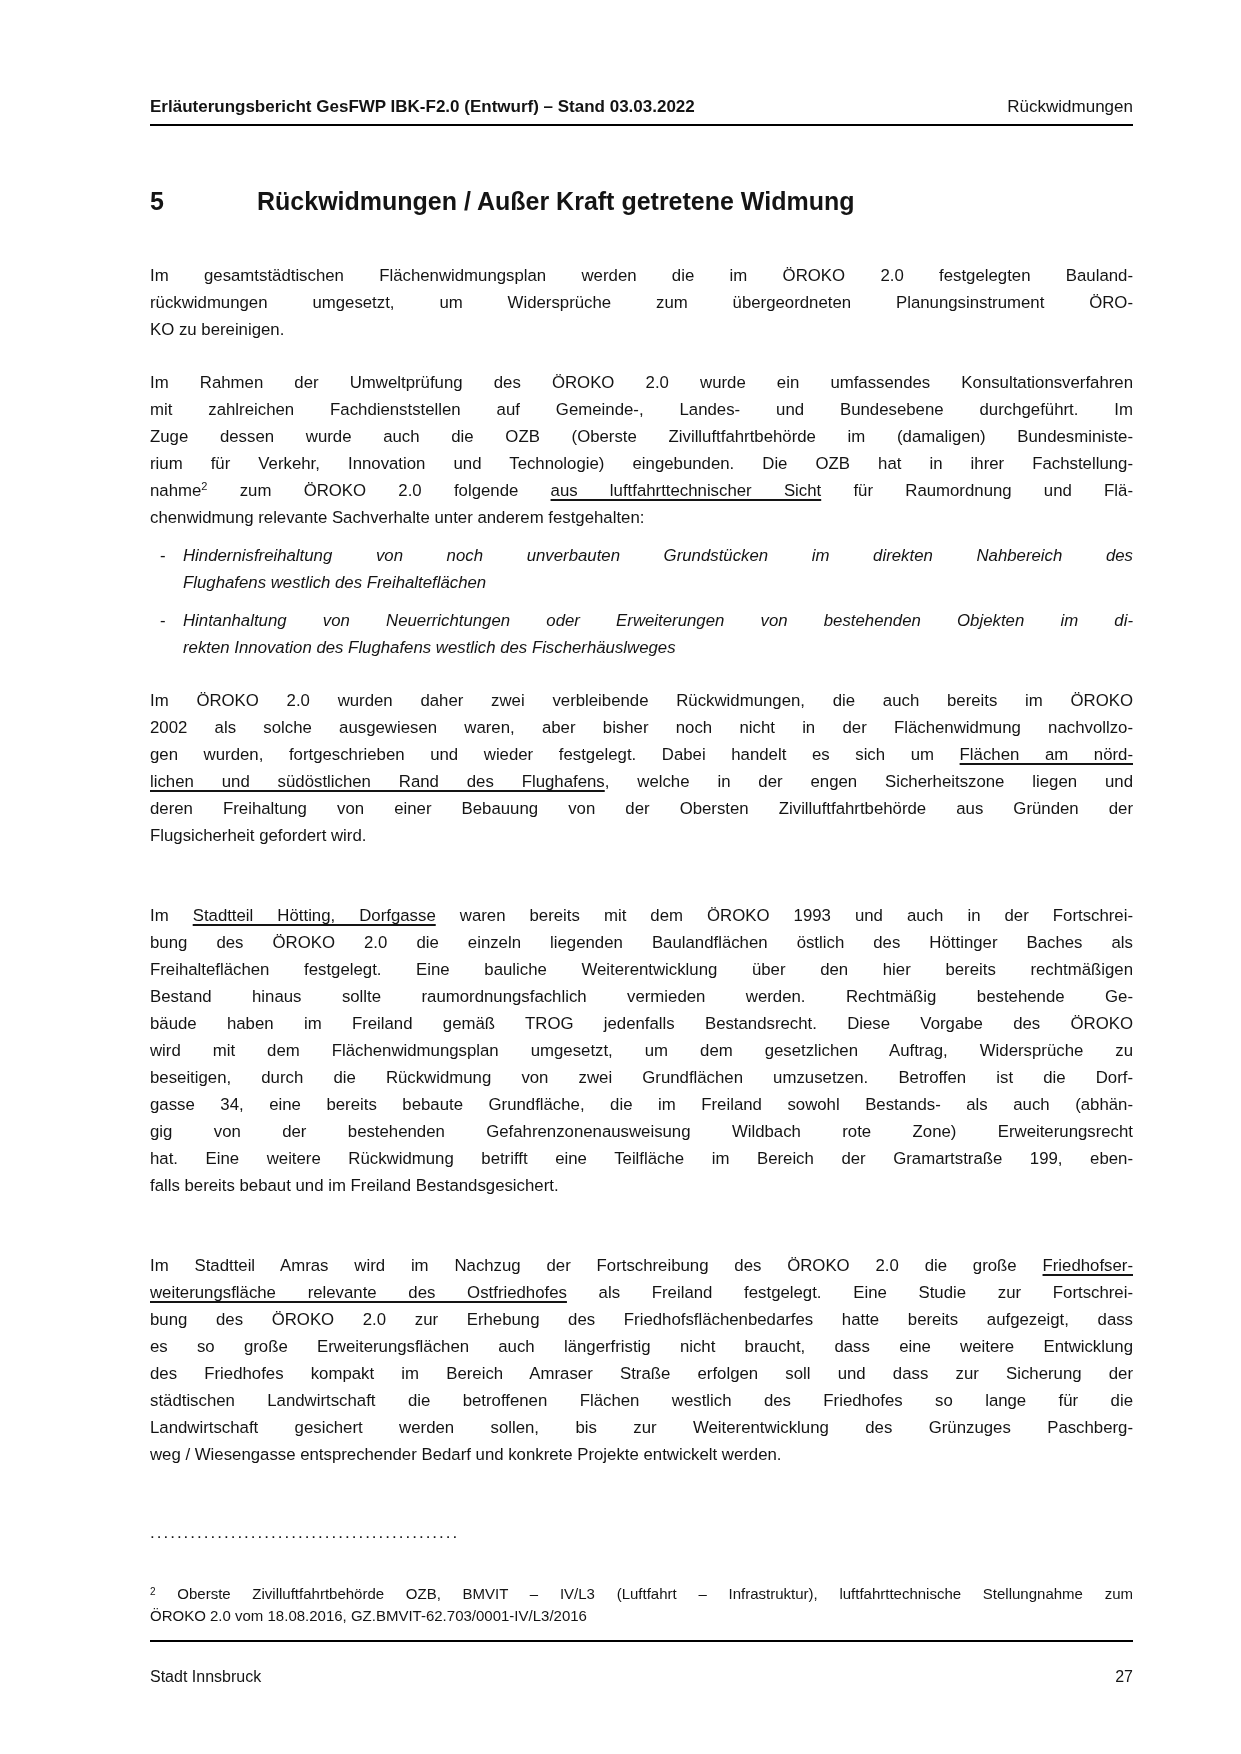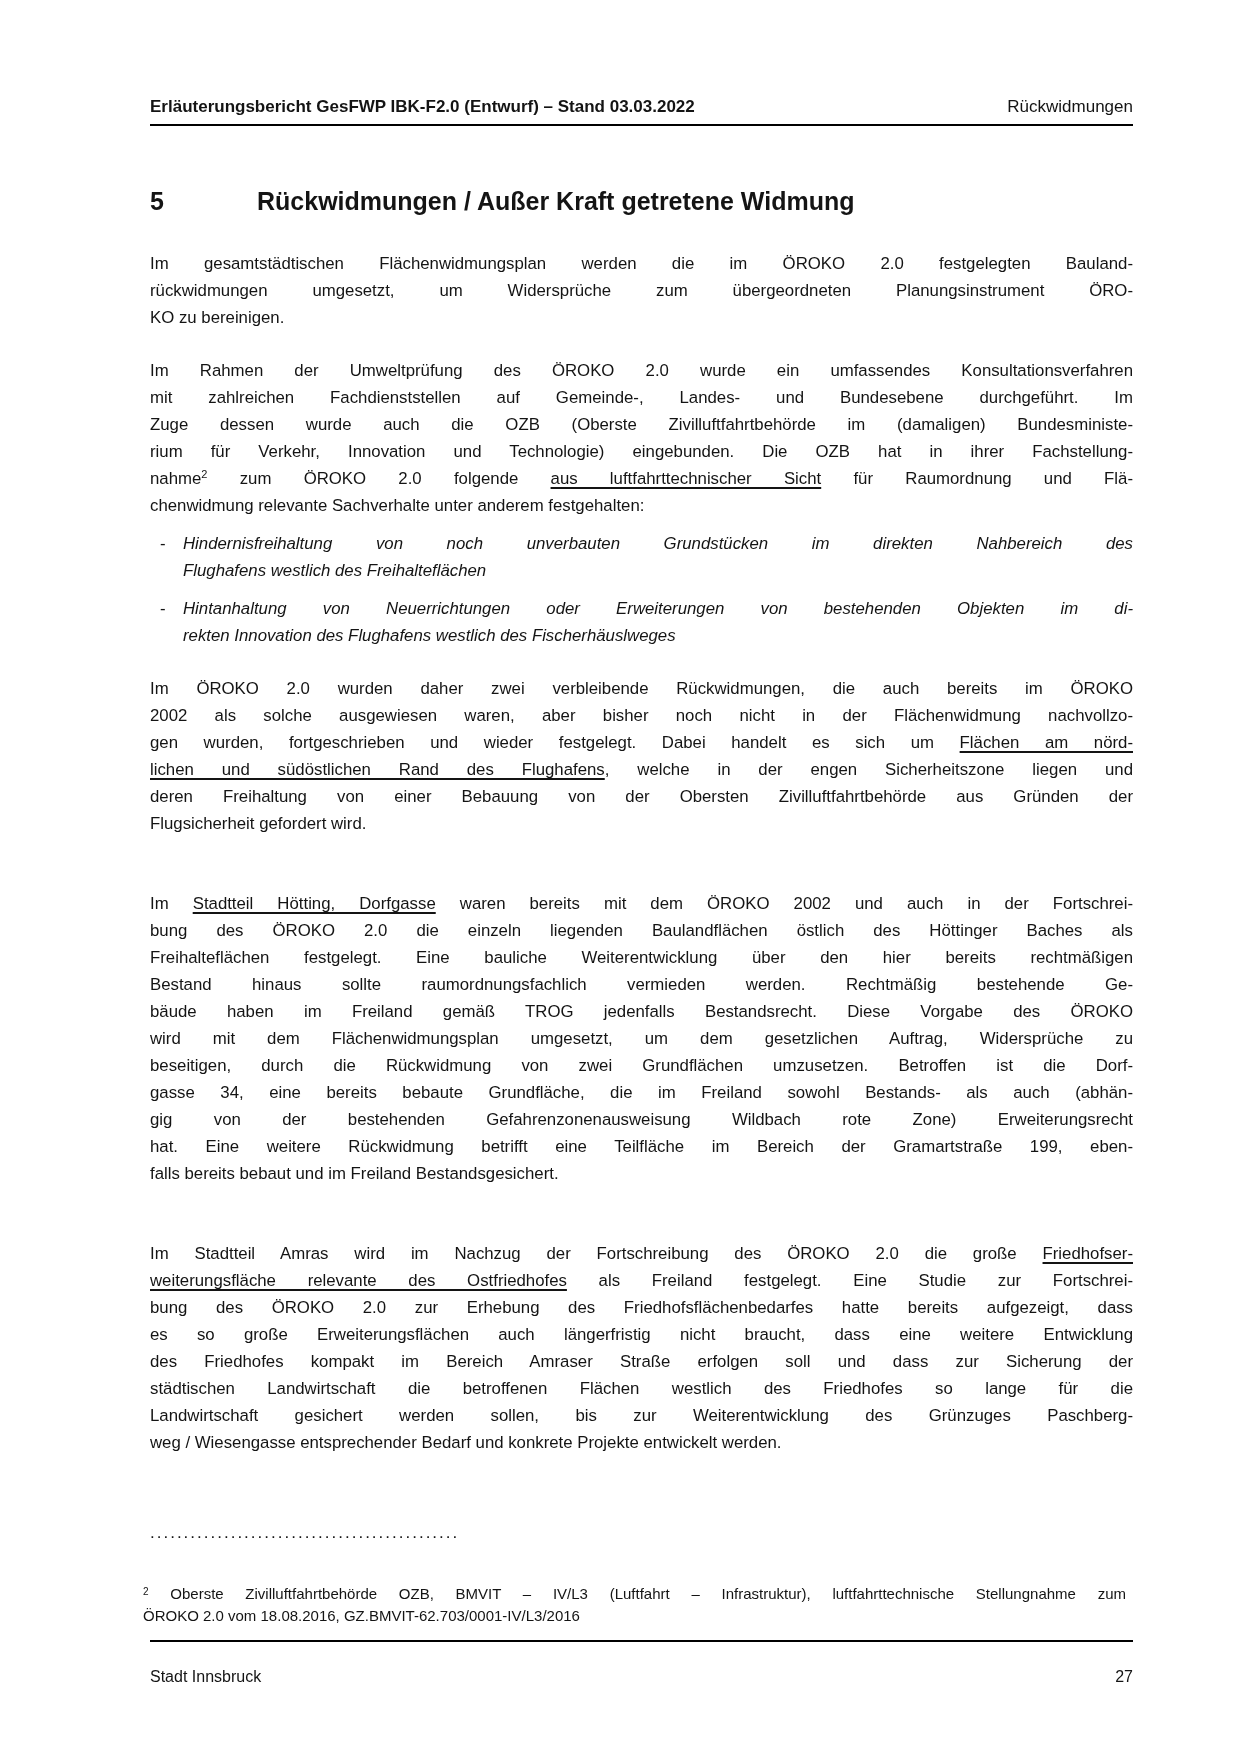--- a/index.html
+++ b/index.html
@@ -21,32 +21,32 @@
   .heading-number{width:107px;flex:0 0 107px;}
   .docbody{
     position:absolute;left:150px;top:250px;width:983px;
     font-size:16.8px;line-height:27px;
   }
   .blk{position:relative;}
   .blk.para{margin-top:26px;}
   .blk.bullet{margin-top:11px;padding-left:33px;font-style:italic;}
   .blk.gap-small{margin-top:26px;}
   .blk.gap-large{margin-top:53px;}
-  .blk:first-child{margin-top:0;}
+  .blk:first-child{margin-top:12px;}
   .dash{position:absolute;left:10px;top:0;font-style:normal;}
   .ln{text-align:justify;text-align-last:justify;}
   .ln.last{text-align-last:left;}
   .u{text-decoration:underline;text-decoration-thickness:1.5px;text-underline-offset:3px;}
   .sup{font-size:11px;vertical-align:6px;line-height:0;}
   .dots{
     position:absolute;left:150px;top:1519px;
     font-size:17px;line-height:27px;letter-spacing:2px;color:#141414;
   }
   .footnote{
-    position:absolute;left:143px;top:1583px;width:983px;
+    position:absolute;left:150px;top:1583px;width:983px;
     font-size:15px;line-height:22px;
   }
   .footnote .sup{font-size:10px;vertical-align:4px;}
   .footer{
     position:absolute;left:150px;top:1640px;width:983px;
     border-top:2px solid #000;padding-top:25px;
     display:flex;justify-content:space-between;
     font-size:16px;line-height:20px;
   }
 </style>
@@ -91,21 +91,21 @@
       </div>
       <div class="blk para gap-small">
         <div class="ln">Im ÖROKO 2.0 wurden daher zwei verbleibende Rückwidmungen, die auch bereits im ÖROKO</div>
         <div class="ln">2002 als solche ausgewiesen waren, aber bisher noch nicht in der Flächenwidmung nachvollzo-</div>
         <div class="ln"><span>gen wurden, fortgeschrieben und wieder festgelegt. Dabei handelt es sich um </span><span class="u">Flächen am nörd-</span></div>
         <div class="ln"><span class="u">lichen und südöstlichen Rand des Flughafens</span><span>, welche in der engen Sicherheitszone liegen und</span></div>
         <div class="ln">deren Freihaltung von einer Bebauung von der Obersten Zivilluftfahrtbehörde aus Gründen der</div>
         <div class="ln last">Flugsicherheit gefordert wird.</div>
       </div>
       <div class="blk para gap-large">
-        <div class="ln"><span>Im </span><span class="u">Stadtteil Hötting, Dorfgasse</span><span> waren bereits mit dem ÖROKO 2002 und auch in der Fortschrei-</span></div>
+        <div class="ln"><span>Im </span><span class="u">Stadtteil Hötting, Dorfgasse</span><span> waren bereits mit dem ÖROKO 1993 und auch in der Fortschrei-</span></div>
         <div class="ln">bung des ÖROKO 2.0 die einzeln liegenden Baulandflächen östlich des Höttinger Baches als</div>
         <div class="ln">Freihalteflächen festgelegt. Eine bauliche Weiterentwicklung über den hier bereits rechtmäßigen</div>
         <div class="ln">Bestand hinaus sollte raumordnungsfachlich vermieden werden. Rechtmäßig bestehende Ge-</div>
         <div class="ln">bäude haben im Freiland gemäß TROG jedenfalls Bestandsrecht. Diese Vorgabe des ÖROKO</div>
         <div class="ln">wird mit dem Flächenwidmungsplan umgesetzt, um dem gesetzlichen Auftrag, Widersprüche zu</div>
         <div class="ln">beseitigen, durch die Rückwidmung von zwei Grundflächen umzusetzen. Betroffen ist die Dorf-</div>
         <div class="ln">gasse 34, eine bereits bebaute Grundfläche, die im Freiland sowohl Bestands- als auch (abhän-</div>
         <div class="ln">gig von der bestehenden Gefahrenzonenausweisung Wildbach rote Zone) Erweiterungsrecht</div>
         <div class="ln">hat. Eine weitere Rückwidmung betrifft eine Teilfläche im Bereich der Gramartstraße 199, eben-</div>
         <div class="ln last">falls bereits bebaut und im Freiland Bestandsgesichert.</div>

